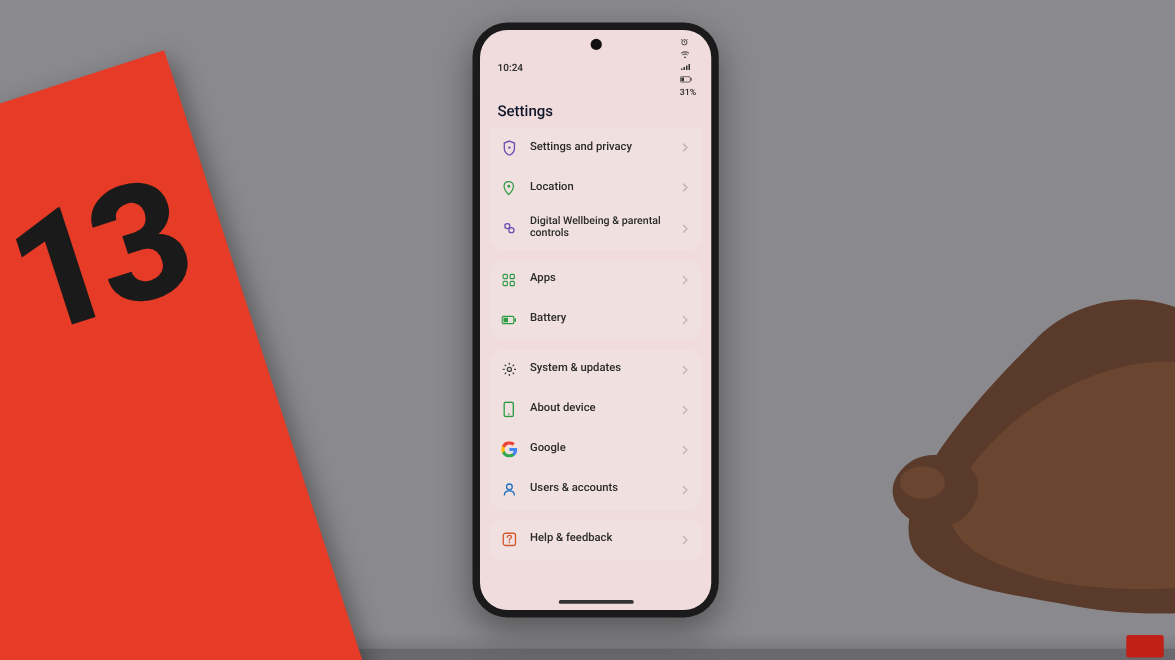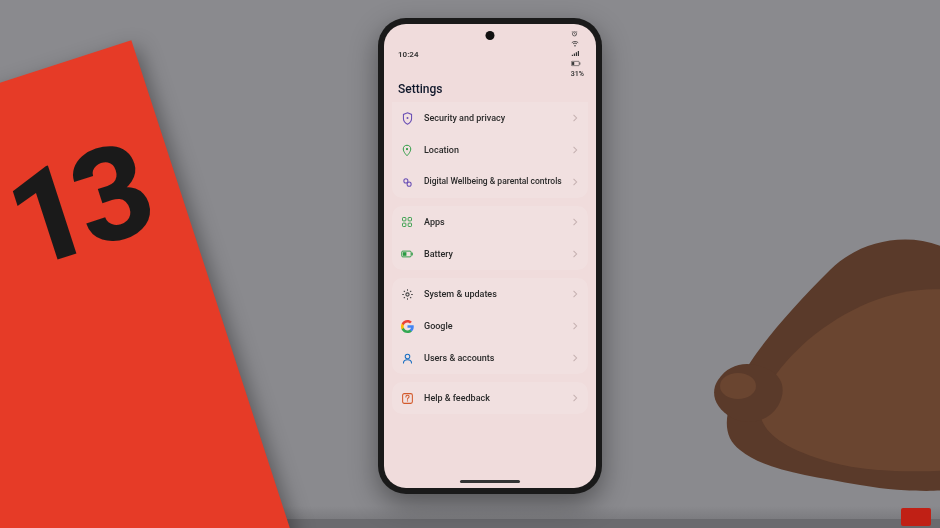--- a/index.html
+++ b/index.html
@@ -36,21 +36,21 @@
       position: absolute;
       right: -10px;
       top: 230px;
       width: 320px;
       height: 280px;
     }
     .phone {
       position: absolute;
       left: 378px;
       top: 18px;
-      width: 224px;
+      width: 197px;
       height: 476px;
       background: #1a1a1a;
       border-radius: 28px;
       padding: 6px;
       box-shadow: 0 10px 28px rgba(0,0,0,0.4);
     }
     .screen {
       width: 100%;
       height: 100%;
       background: #f0dcdc;
@@ -215,21 +215,21 @@
 
     <div class="settings-list" id="settings-list">
         <div class="group group-cut-top">
           <div class="row">
             <span class="row-icon">
               <svg width="13" height="13" viewBox="0 0 16 16">
                 <path d="M8 1 L13 3 V8 C13 11 11 13.5 8 15 C5 13.5 3 11 3 8 V3 Z" fill="none" stroke="#6a4fb5" stroke-width="1.3"></path>
                 <circle cx="8" cy="7.5" r="1.2" fill="#6a4fb5"></circle>
               </svg>
             </span>
-            <span class="row-label">Security and privacy</span>
+            <span class="row-label">Settings and privacy</span>
             <span class="chevron">
               <svg width="8" height="8" viewBox="0 0 10 10">
                 <path d="M3.5 1.5 L7 5 L3.5 8.5" stroke="currentColor" stroke-width="1.3" fill="none" stroke-linecap="round"></path>
               </svg>
             </span>
           </div>
           <div class="row">
             <span class="row-icon">
               <svg width="12" height="13" viewBox="0 0 16 16">
                 <path d="M8 1 C5 1 3 3 3 6 C3 10 8 15 8 15 C8 15 13 10 13 6 C13 3 11 1 8 1 Z" fill="none" stroke="#2a9b42" stroke-width="1.3"></path>
@@ -302,20 +302,34 @@
             </span>
             <span class="row-label">System &amp; updates</span>
             <span class="chevron">
               <svg width="8" height="8" viewBox="0 0 10 10">
                 <path d="M3.5 1.5 L7 5 L3.5 8.5" stroke="currentColor" stroke-width="1.3" fill="none" stroke-linecap="round"></path>
               </svg>
             </span>
           </div>
           <div class="row">
             <span class="row-icon">
+              <svg width="10" height="13" viewBox="0 0 12 16">
+                <rect x="1.5" y="1" width="9" height="14" rx="1.5" fill="none" stroke="#2a9b42" stroke-width="1.3"></rect>
+                <circle cx="6" cy="12.5" r="0.8" fill="#2a9b42"></circle>
+              </svg>
+            </span>
+            <span class="row-label">About device</span>
+            <span class="chevron">
+              <svg width="8" height="8" viewBox="0 0 10 10">
+                <path d="M3.5 1.5 L7 5 L3.5 8.5" stroke="currentColor" stroke-width="1.3" fill="none" stroke-linecap="round"></path>
+              </svg>
+            </span>
+          </div>
+          <div class="row">
+            <span class="row-icon">
               <svg width="13" height="13" viewBox="0 0 18 18">
                 <path d="M17.64 9.2c0-.64-.06-1.25-.16-1.84H9v3.48h4.84a4.14 4.14 0 0 1-1.8 2.72v2.26h2.9c1.7-1.57 2.7-3.88 2.7-6.62z" fill="#4285F4"></path>
                 <path d="M9 18c2.43 0 4.47-.8 5.96-2.18l-2.9-2.26c-.8.54-1.84.86-3.06.86-2.35 0-4.34-1.59-5.05-3.72H.96v2.33A9 9 0 0 0 9 18z" fill="#34A853"></path>
                 <path d="M3.95 10.7A5.4 5.4 0 0 1 3.67 9c0-.59.1-1.17.28-1.7V4.97H.96A9 9 0 0 0 0 9c0 1.45.35 2.83.96 4.03l2.99-2.33z" fill="#FBBC05"></path>
                 <path d="M9 3.58c1.32 0 2.51.45 3.44 1.35l2.58-2.58C13.46.89 11.43 0 9 0A9 9 0 0 0 .96 4.97l2.99 2.33C4.66 5.17 6.65 3.58 9 3.58z" fill="#EA4335"></path>
               </svg>
             </span>
             <span class="row-label">Google</span>
             <span class="chevron">
               <svg width="8" height="8" viewBox="0 0 10 10">

